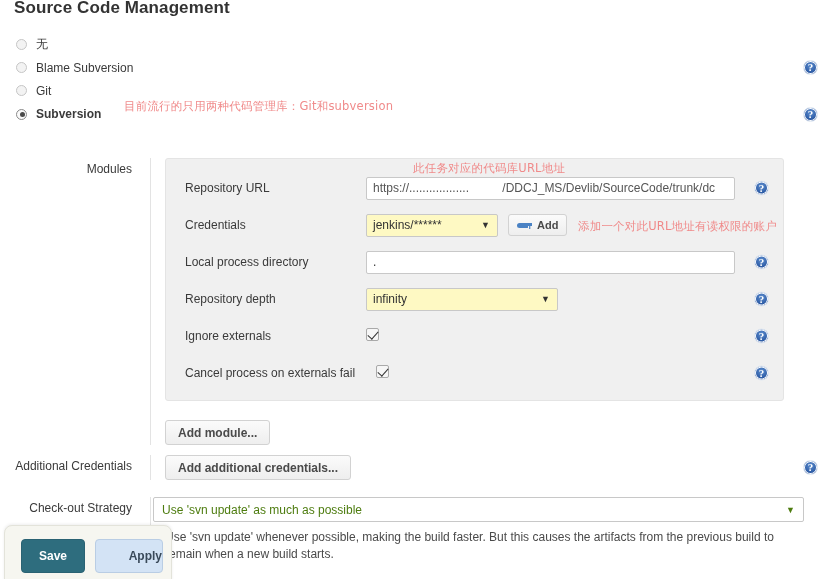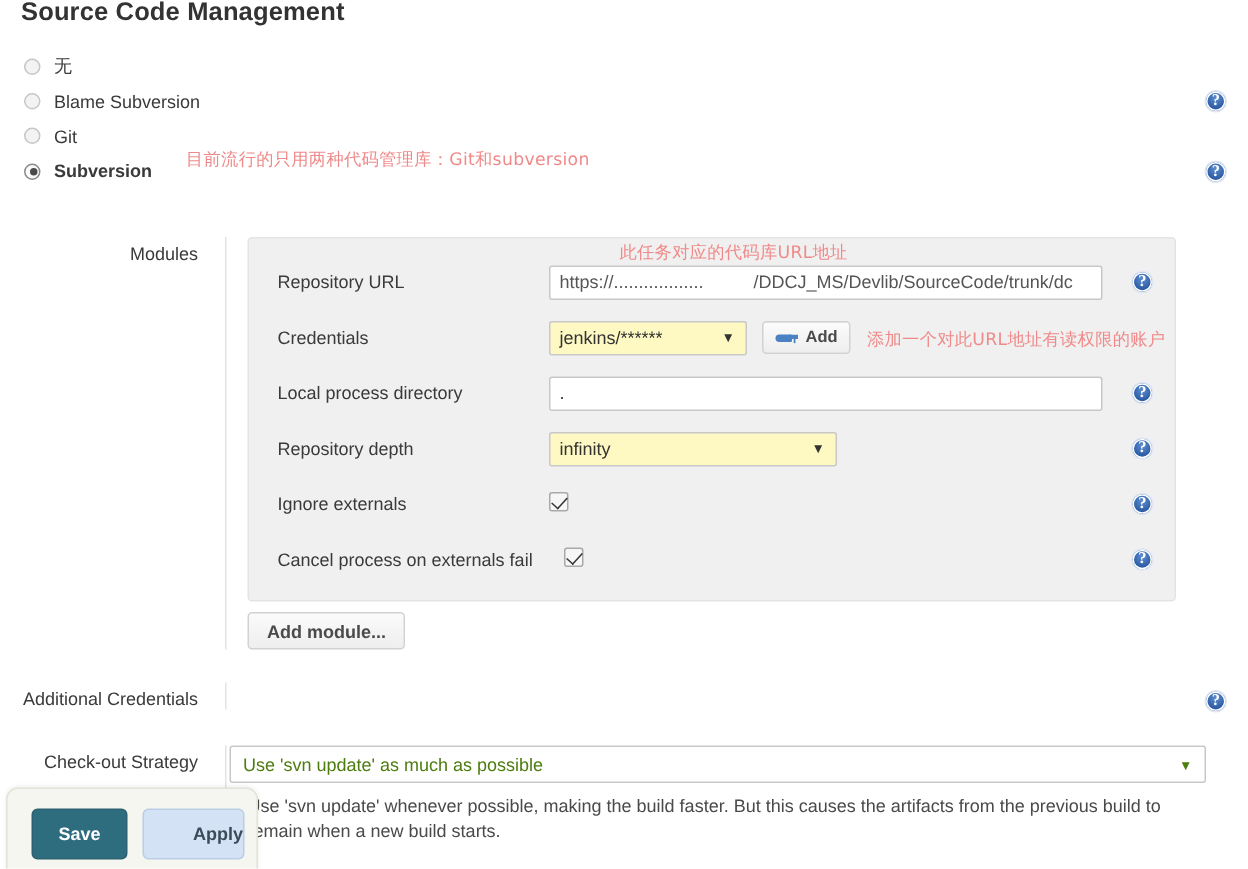--- a/index.html
+++ b/index.html
@@ -395,35 +395,38 @@
           <div class="mlabel" style="width:200px;">Cancel process on externals fail</div>
           <div class="mfield" style="padding-right:38px;">
             <span class="cbox checked"></span>
             <span class="mhelp help-icon"></span>
           </div>
         </div>
 
       </div>
 
       
-      <div class="btn" style="margin-left:14px; margin-top:7px;">
+      <div class="btn" style="margin-left:14px; margin-top:19px;">
         <span>Add module...</span>
       </div>
 
     </div>
   </div>
 
   <div class="annot" style="left:413px; top:161px;">此任务对应的代码库URL地址</div>
 
   <div class="annot" style="left:578px; top:219px;">添加一个对此URL地址有读权限的账户</div>
 
   <div class="form-row" style="position:absolute; left:0; top:455px; width:832px;">
     <div class="left-label">Additional Credentials</div>
     <div class="left-sep"></div>
     <div class="right-area">
+      <div class="btn" style="margin-left:14px;">
+        <span>Add additional credentials...</span>
+      </div>
       <span class="help-icon" style="position:absolute; right:14px; top:5px;"></span>
     </div>
   </div>
 
   <div class="form-row" style="position:absolute; left:0; top:497px; width:832px;">
     <div class="left-label">Check-out Strategy</div>
     <div class="left-sep"></div>
     <div class="right-area">
       <div class="bottom-sel">
         <span>Use 'svn update' as much as possible</span>

